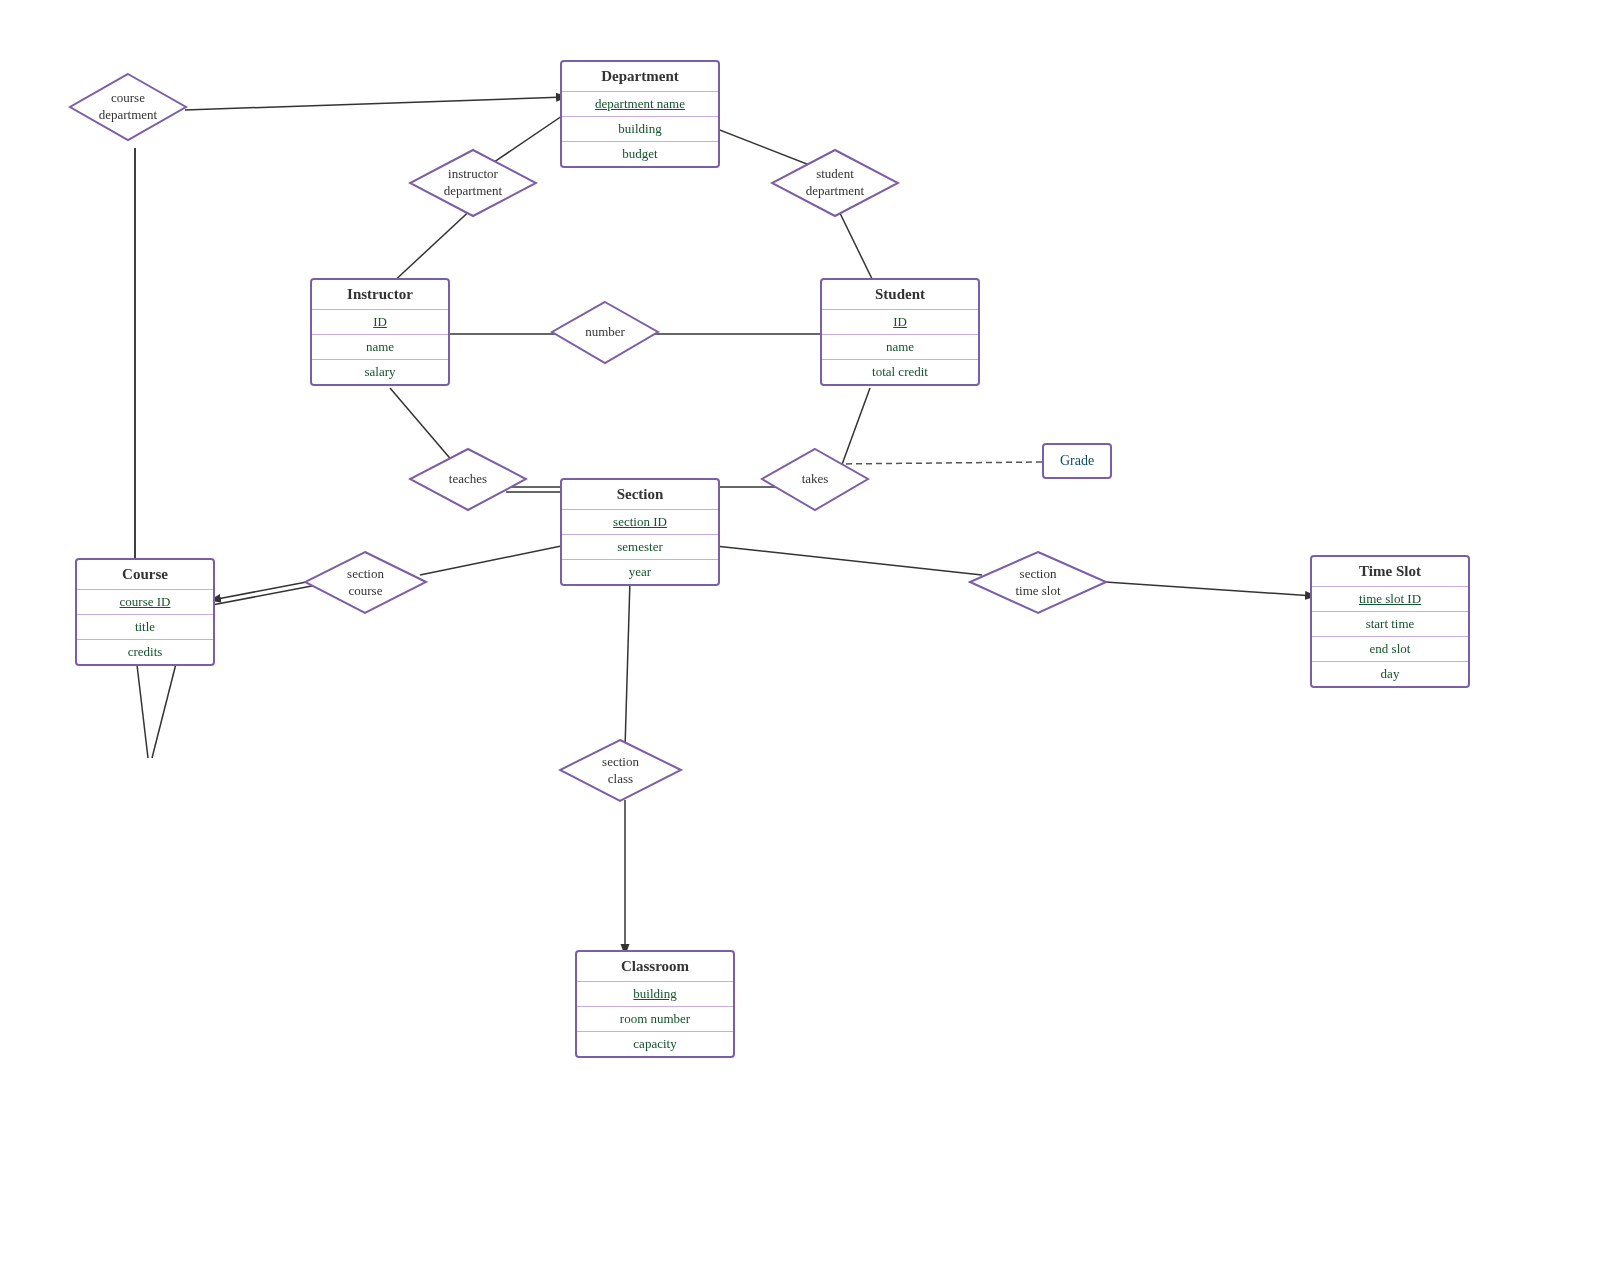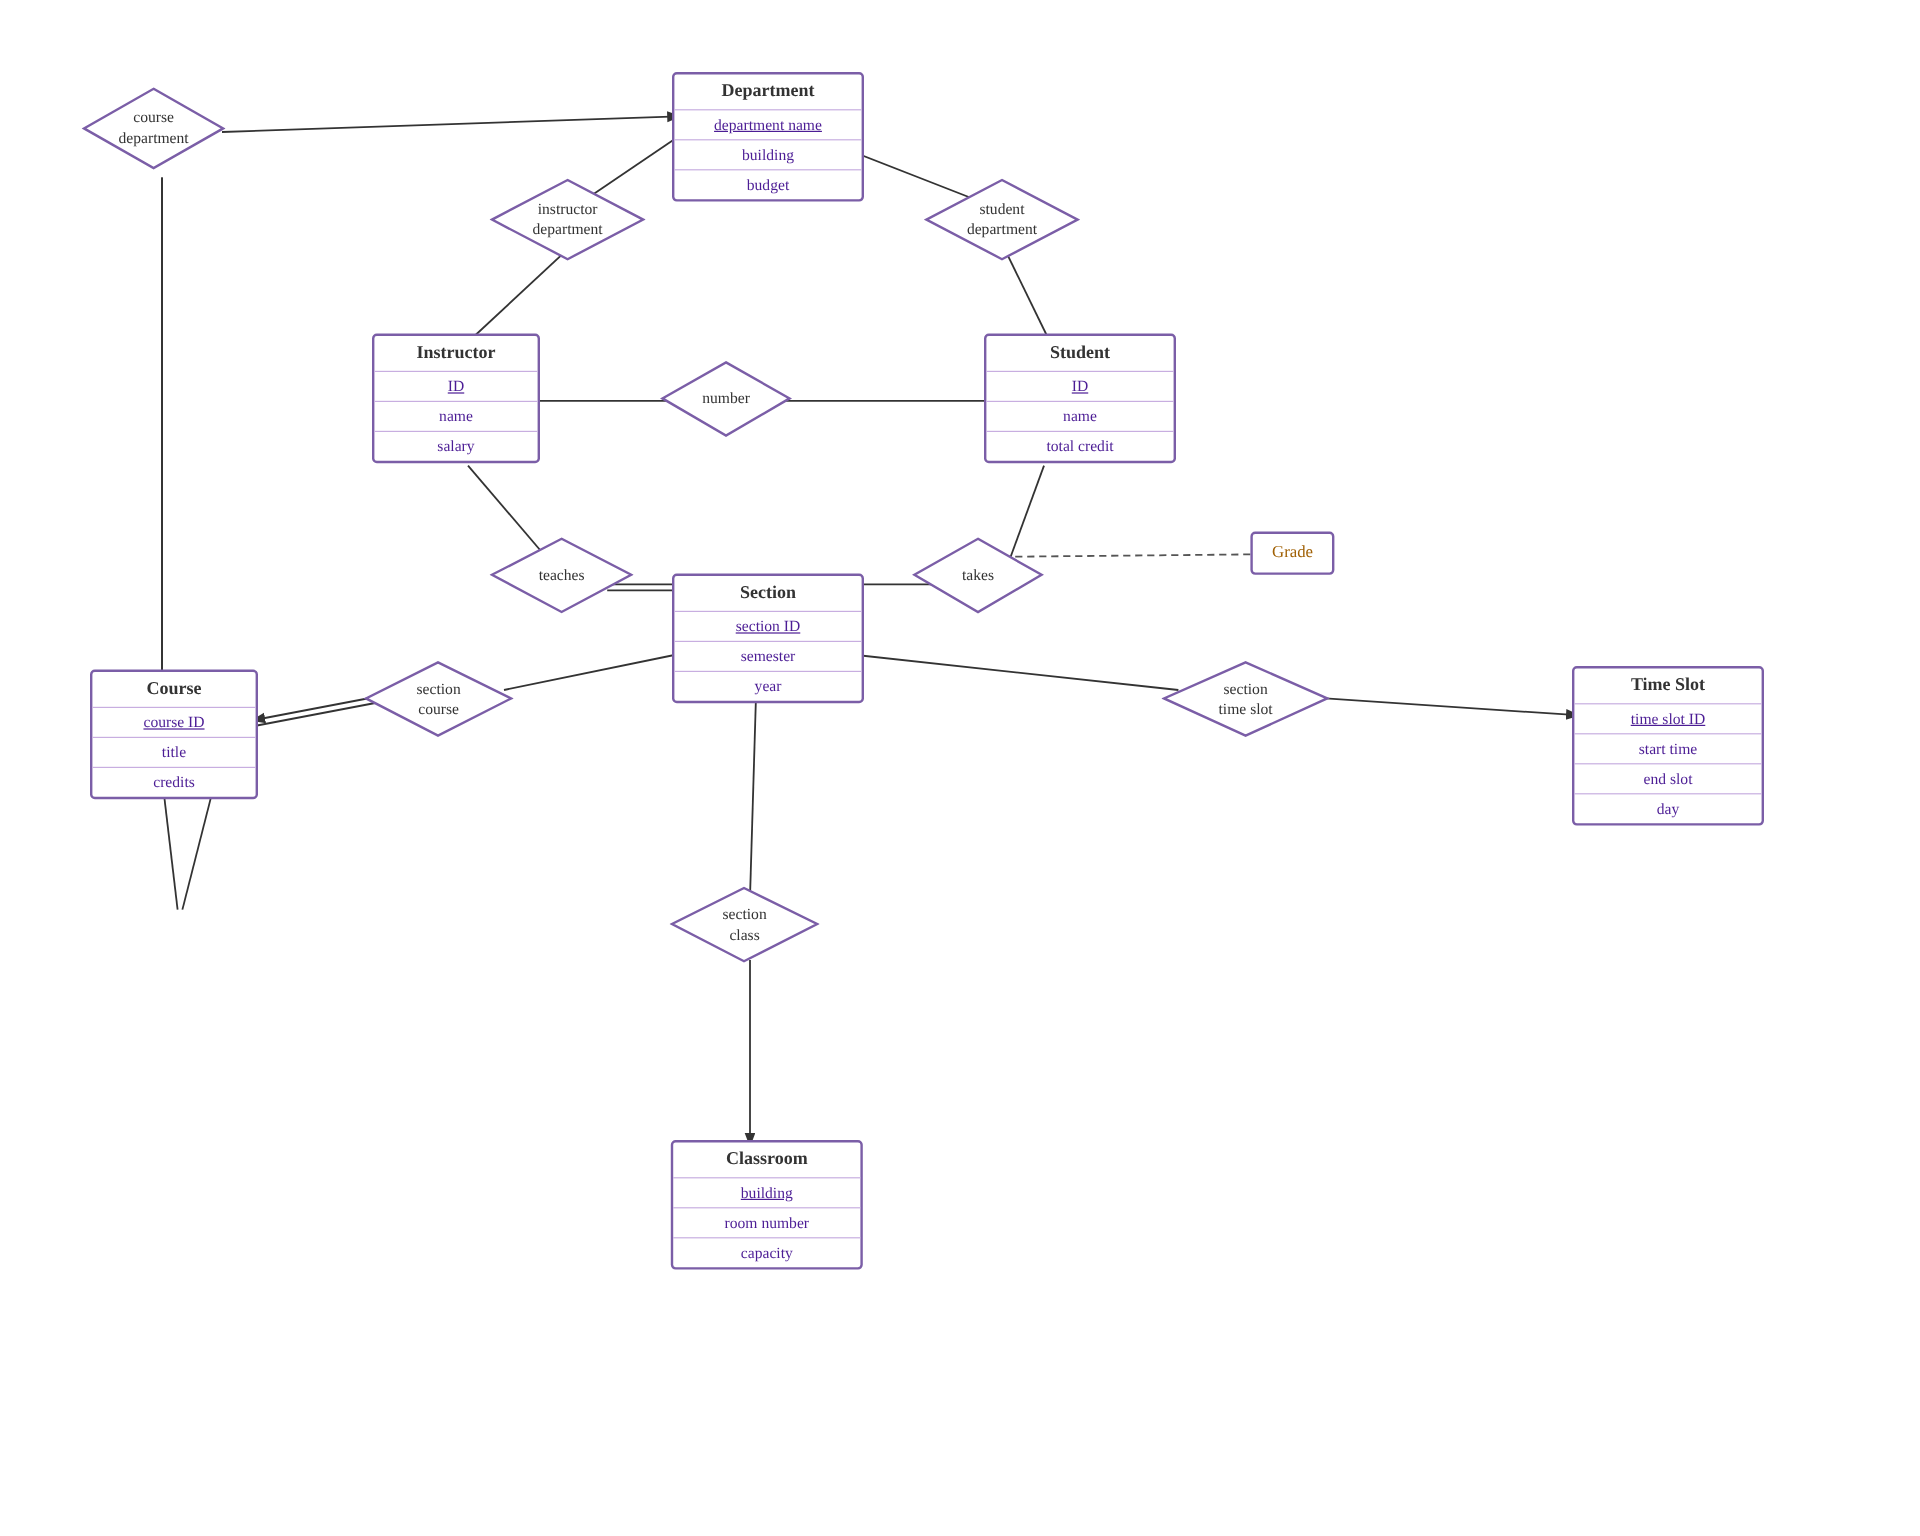--- a/index.html
+++ b/index.html
@@ -35,21 +35,21 @@
     }
     .entity-box .entity-title {
       font-weight: 600;
       padding: 6px 12px;
       font-size: 15px;
       color: #333;
     }
     .entity-box .entity-attr {
       padding: 4px 16px;
       font-size: 13px;
-      color: #4c1d95;
+      color: #14532d;
       border-top: 1px solid #c8aee0;
     }
     .entity-box .entity-attr.pk {
       text-decoration: underline;
     }
     .diamond {
       position: absolute;
       width: 110px;
       height: 60px;
       display: flex;
@@ -68,21 +68,21 @@
       z-index: 1;
       line-height: 1.3;
     }
     .small-box {
       position: absolute;
       border: 2px solid #7b5ea7;
       border-radius: 4px;
       background: #fff;
       padding: 8px 16px;
       font-size: 14px;
-      color: #a16207;
+      color: #0c4a6e;
       text-align: center;
     }
   </style>
 </head>
 <body>
 
 <div id="diagram">
   <svg id="lines">
 
     <line x1="185" y1="110" x2="565" y2="97" stroke="#333" stroke-width="1.5" marker-end="url(#arrow)"></line>
@@ -173,21 +173,21 @@
   </div>
 
   <div class="entity-box" style="left:1310px; top:555px; width:160px;">
     <div class="entity-title">Time Slot</div>
     <div class="entity-attr pk">time slot ID</div>
     <div class="entity-attr">start time</div>
     <div class="entity-attr">end slot</div>
     <div class="entity-attr">day</div>
   </div>
 
-  <div class="entity-box" style="left:559px; top:950px; width:160px;">
+  <div class="entity-box" style="left:575px; top:950px; width:160px;">
     <div class="entity-title">Classroom</div>
     <div class="entity-attr pk">building</div>
     <div class="entity-attr">room number</div>
     <div class="entity-attr">capacity</div>
   </div>
 
   <div class="small-box" style="left:1042px; top:443px;">
     <span>Grade</span>
   </div>
 

